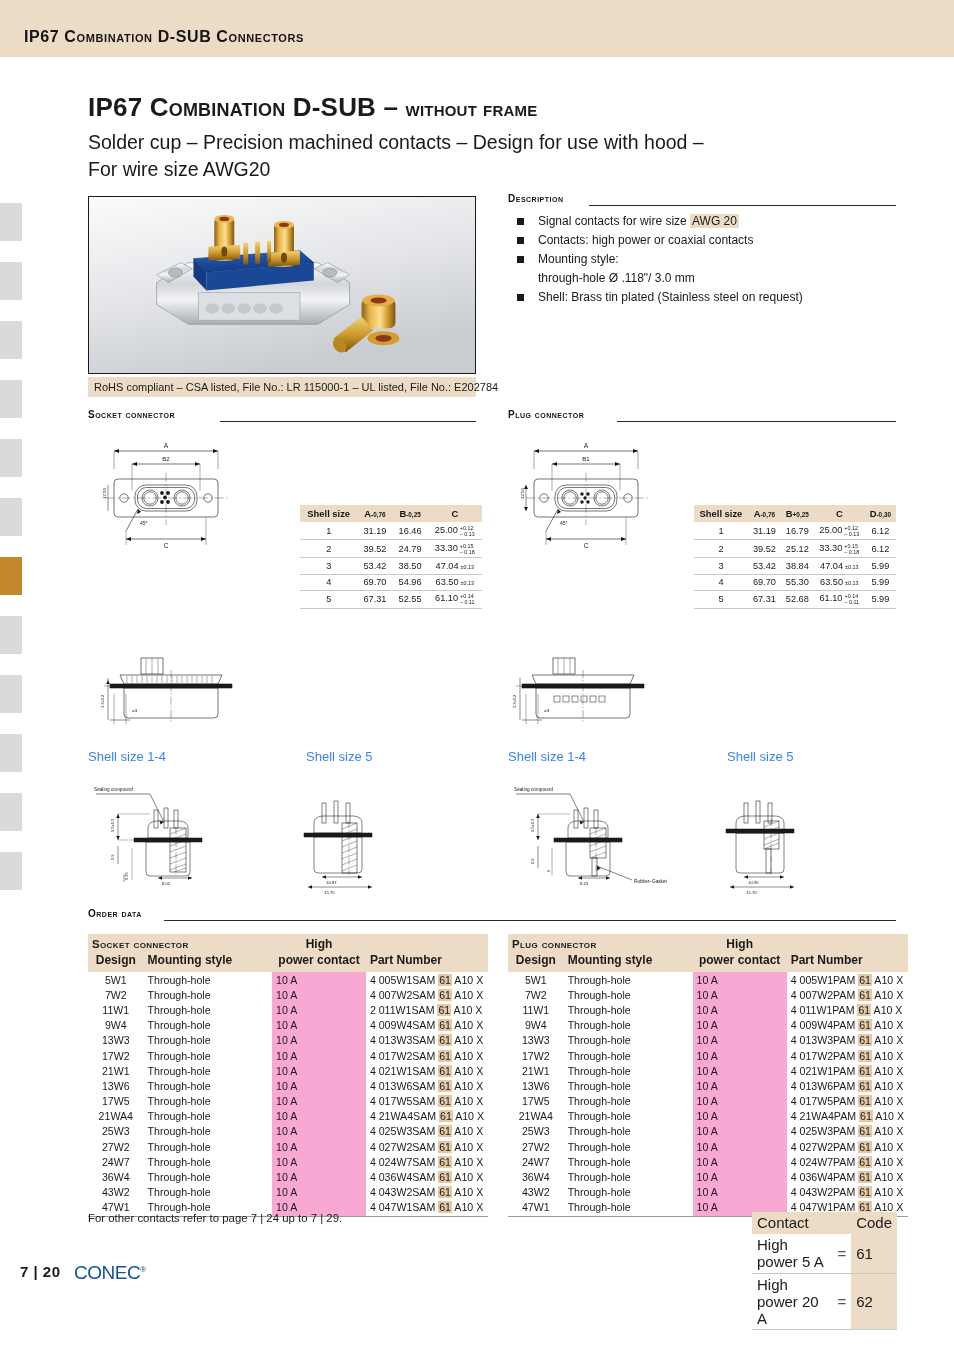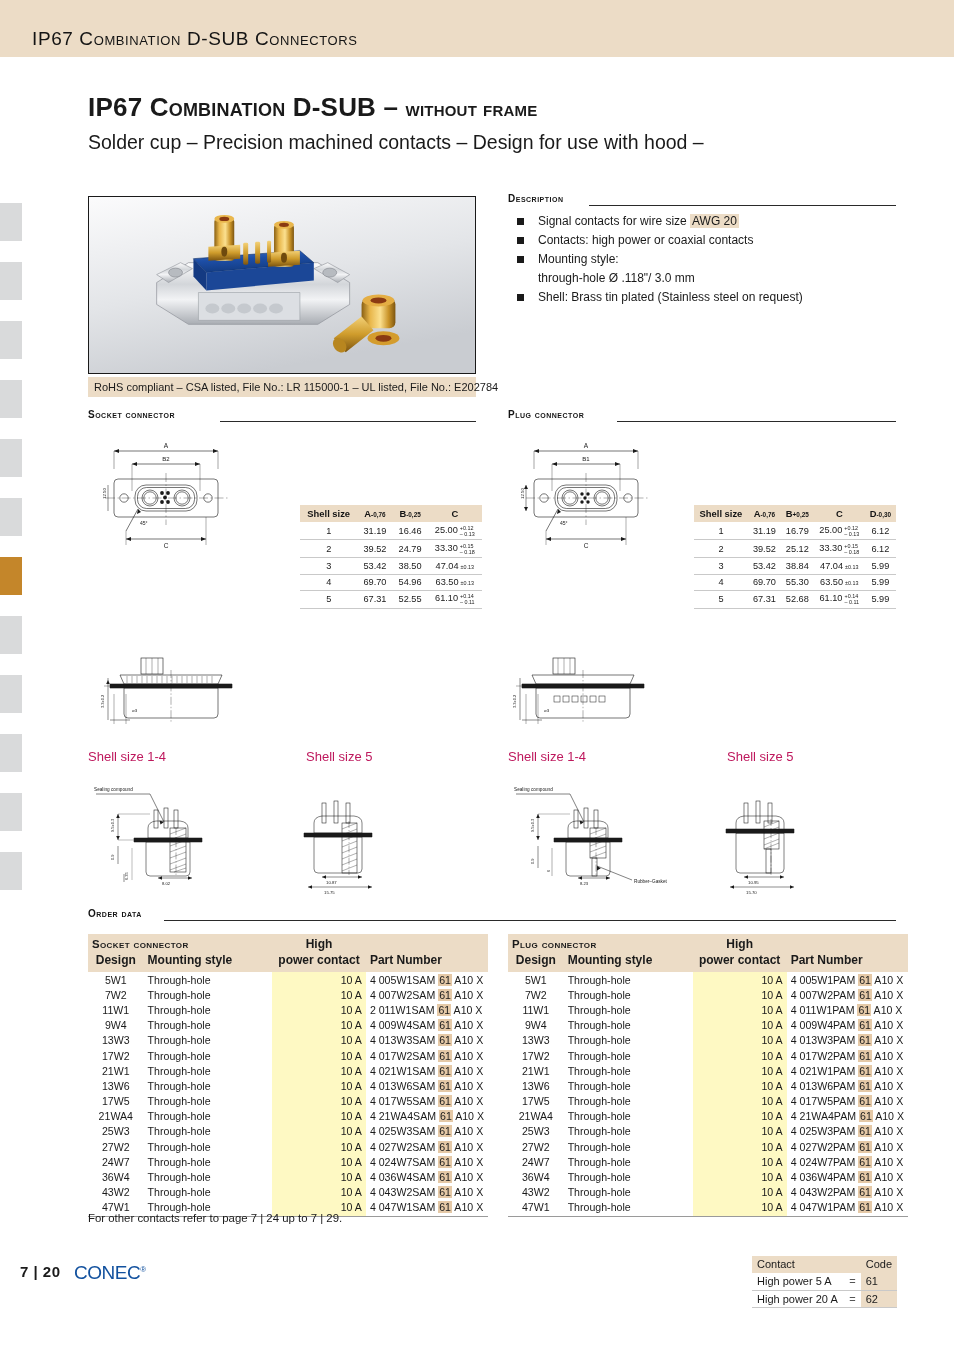--- a/index.html
+++ b/index.html
@@ -12,23 +12,23 @@
     position:relative;
     overflow:hidden;
   }
 
   
   .topbar {
     position:absolute; left:0; top:0; width:954px; height:57px;
     background:#ecdcc6;
   }
   .topbar-title {
-    position:absolute; left:32px; top:28px;
-    font-size:19px; letter-spacing:.6px;
-    font-weight:400; color:#141414;
+    position:absolute; left:24px; top:28px;
+    font-size:16px; letter-spacing:.6px;
+    font-weight:700; color:#141414;
     font-variant:small-caps;
     white-space:nowrap;
   }
 
   
   .sidetabs { position:absolute; left:0; top:0; width:24px; height:1350px; }
   .sidetab { position:absolute; left:0; width:22px; height:38px; background:#d9dadb; }
   .sidetab.active { background:#c4862a; }
 
   
@@ -102,37 +102,37 @@
   .ordtable .colhead td {
     background:#ecdcc6; font-weight:600; font-size:12px;
     padding:2px 4px 5px 4px; vertical-align:bottom;
   }
   .ordtable tbody td {
     padding:1.6px 4px; font-size:10.6px; color:#1a1a1a;
   }
   .ordtable tbody tr:last-child td { border-bottom:1.4px solid #9a9a9a; padding-bottom:3px;}
   .c-design { width:56px;text-align:center; }
   .c-mount  { width:132px; }
-  .c-power  { width:96px; text-align:right; background:#fef9c3; }
+  .c-power  { width:96px; text-align:left; background:#f9a8d4; }
   .c-pn     { width:auto; white-space:nowrap; }
   .pn-code  { background:#e5c9a7; padding:0 1px; }
 
   .note { position:absolute; font-size:11.4px; color:#1a1a1a; white-space:nowrap; }
 
   
   .codetable {
-    position:absolute; border-collapse:collapse; font-size:11px; width:145px;margin-top:44px;
+    position:absolute; border-collapse:collapse; font-size:15px; width:145px;
   }
   .codetable td { padding:2.4px 5px; border-bottom:.8px solid #c9c9c9; }
   .codetable .hdr td { background:#ecdcc6; font-weight:400; border-bottom:none; }
   .codetable .cell-code { background:#ecdcc6; width:36px; text-align:left; }
   .codetable .eq { width:16px; text-align:center; color:#555; }
 
   
-  .shell-label { position:absolute; font-size:13px; color:#be185d; white-space:nowrap;text-align:center; }
+  .shell-label { position:absolute; font-size:13px; color:#3b82f6; white-space:nowrap;text-align:center; }
 
   
   .draw { position:absolute; }
   .draw svg { display:block; }
 
   
   .pagenum {
     position:absolute; left:20px; top:1263px;
     font-size:15px; font-weight:700; letter-spacing:.5px;
   }
@@ -162,20 +162,21 @@
   <div class="sidetab" style="top:734px"></div>
   <div class="sidetab" style="top:793px"></div>
   <div class="sidetab" style="top:852px"></div>
 </div>
 
 <div class="content">
 
   <h1 class="maintitle"><span>IP67 Combination D-SUB – </span><span class="lower">without frame</span></h1>
   <div class="subtitle">
     <div>Solder cup – Precision machined contacts – Design for use with hood –</div>
+    <div>For wire size AWG20</div>
   </div>
 
   <div class="photo-frame">
     <svg class="photo-inner" viewBox="0 0 388 178" preserveAspectRatio="none">
       <defs>
         <linearGradient id="bg" x1="0" y1="0" x2="0.4" y2="1">
           <stop offset="0%" stop-color="#fbfbfc"></stop>
             <stop offset="55%" stop-color="#e3e5e8"></stop>
             <stop offset="100%" stop-color="#c9ccd1"></stop>
         </linearGradient>

